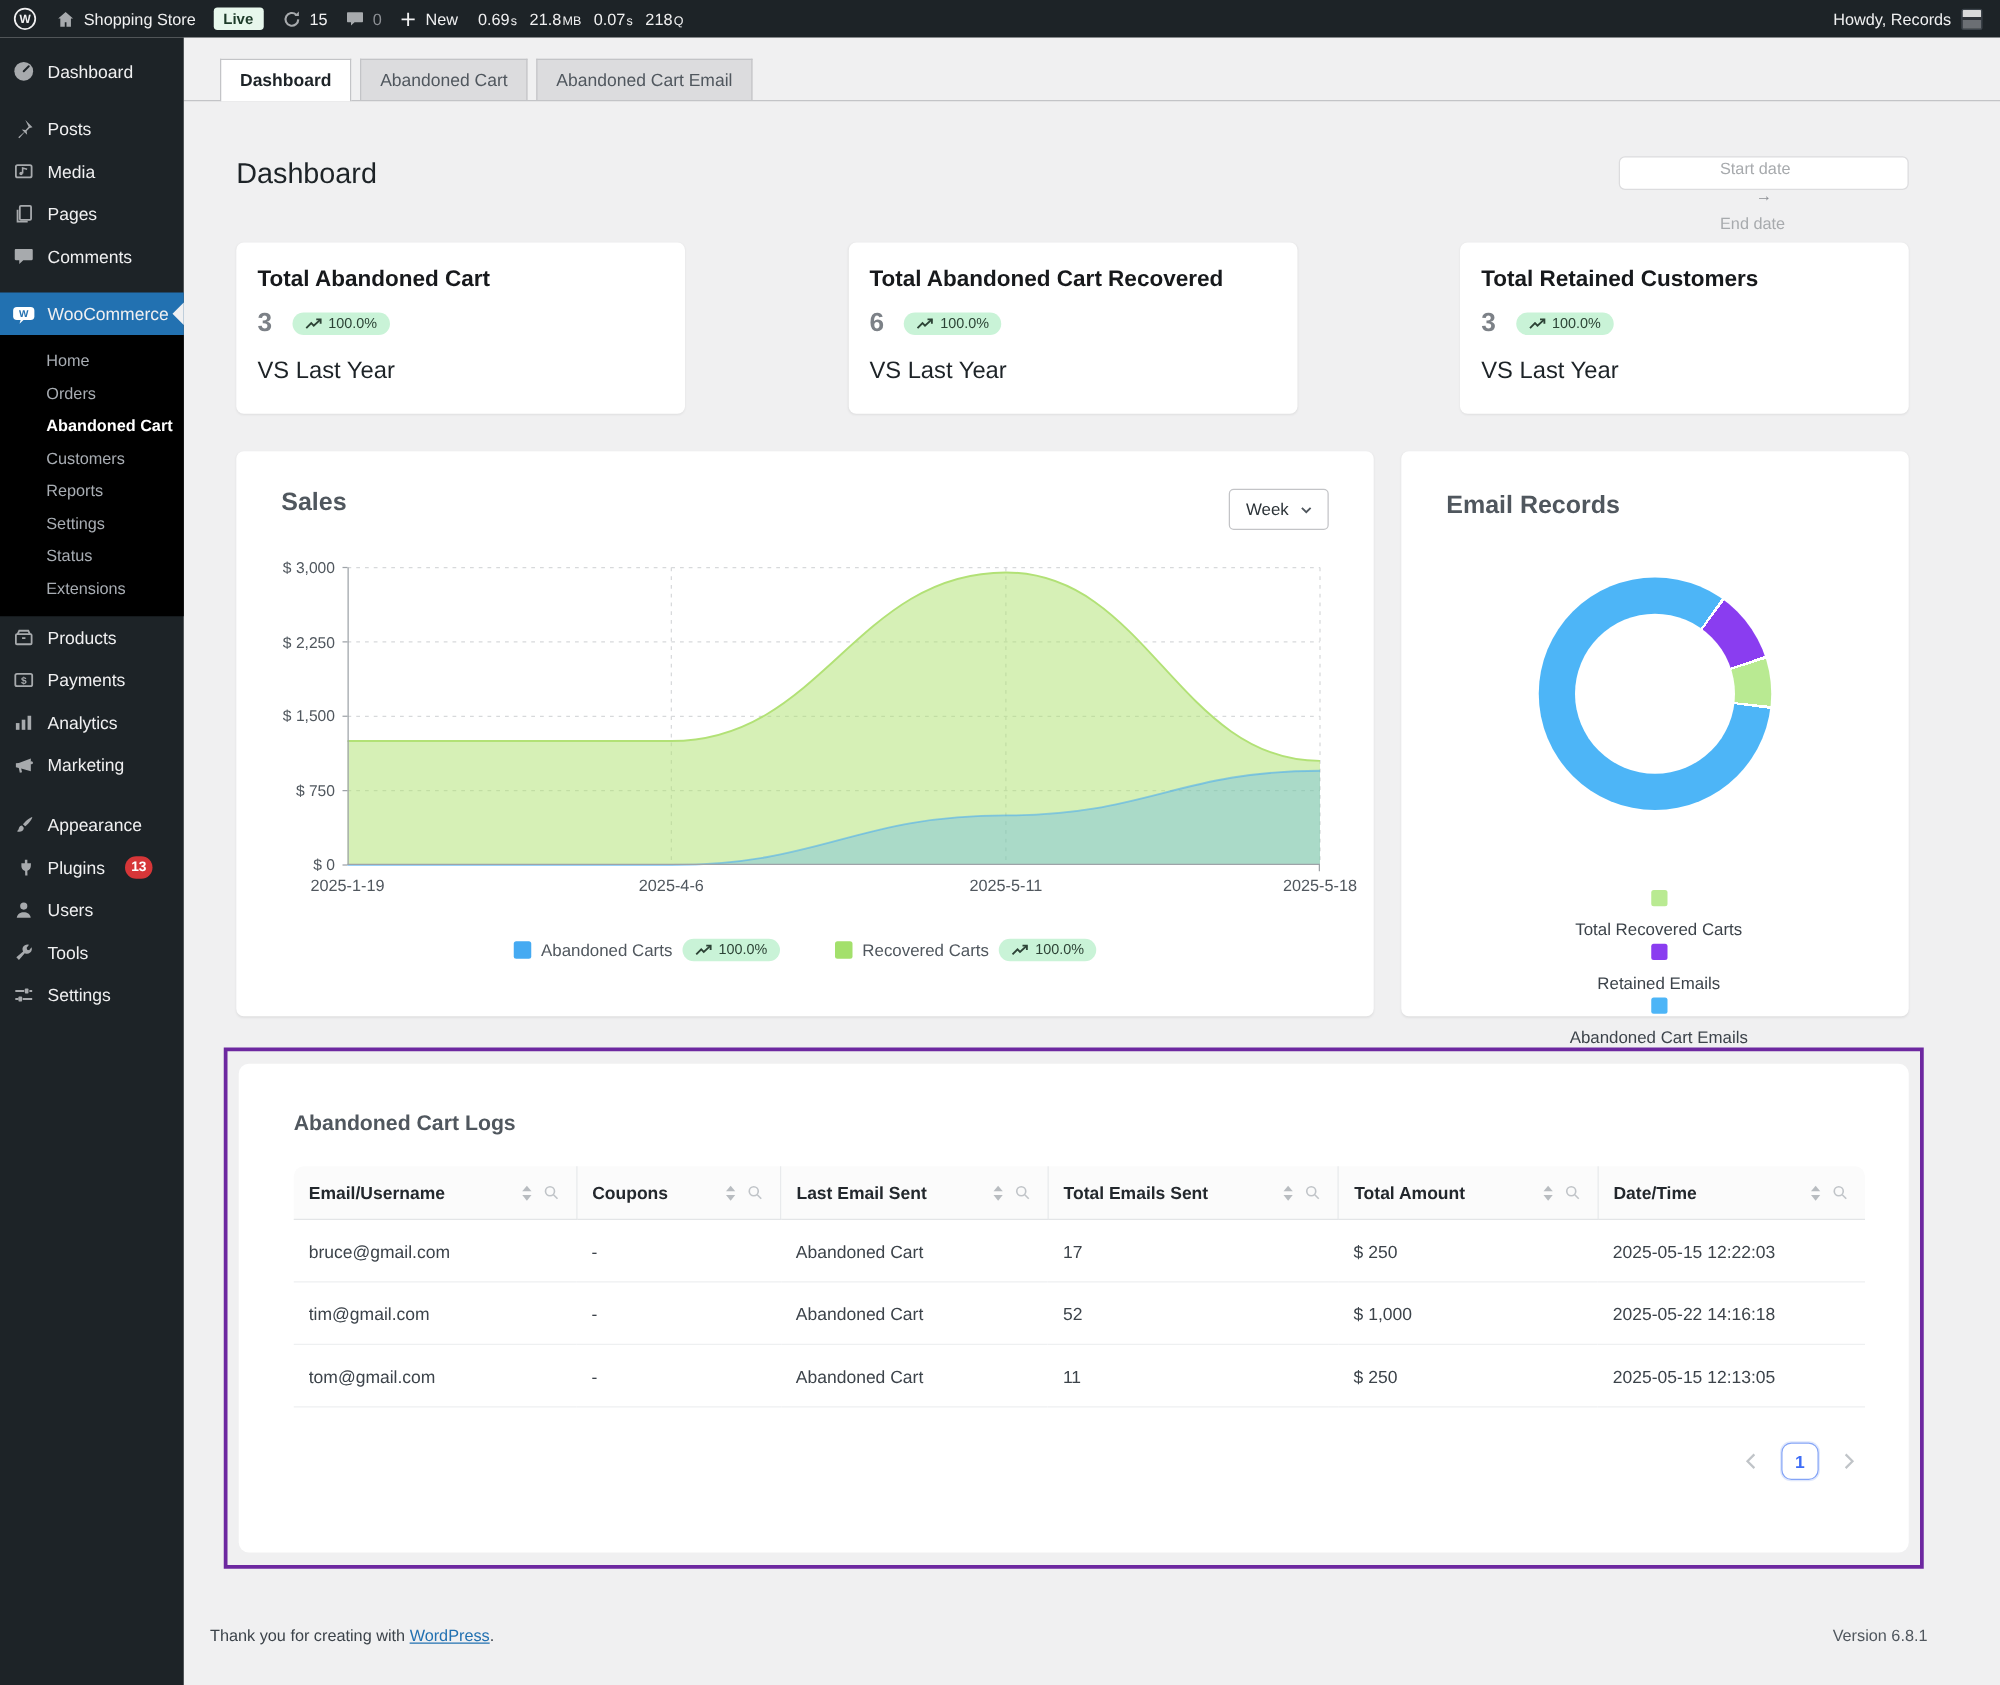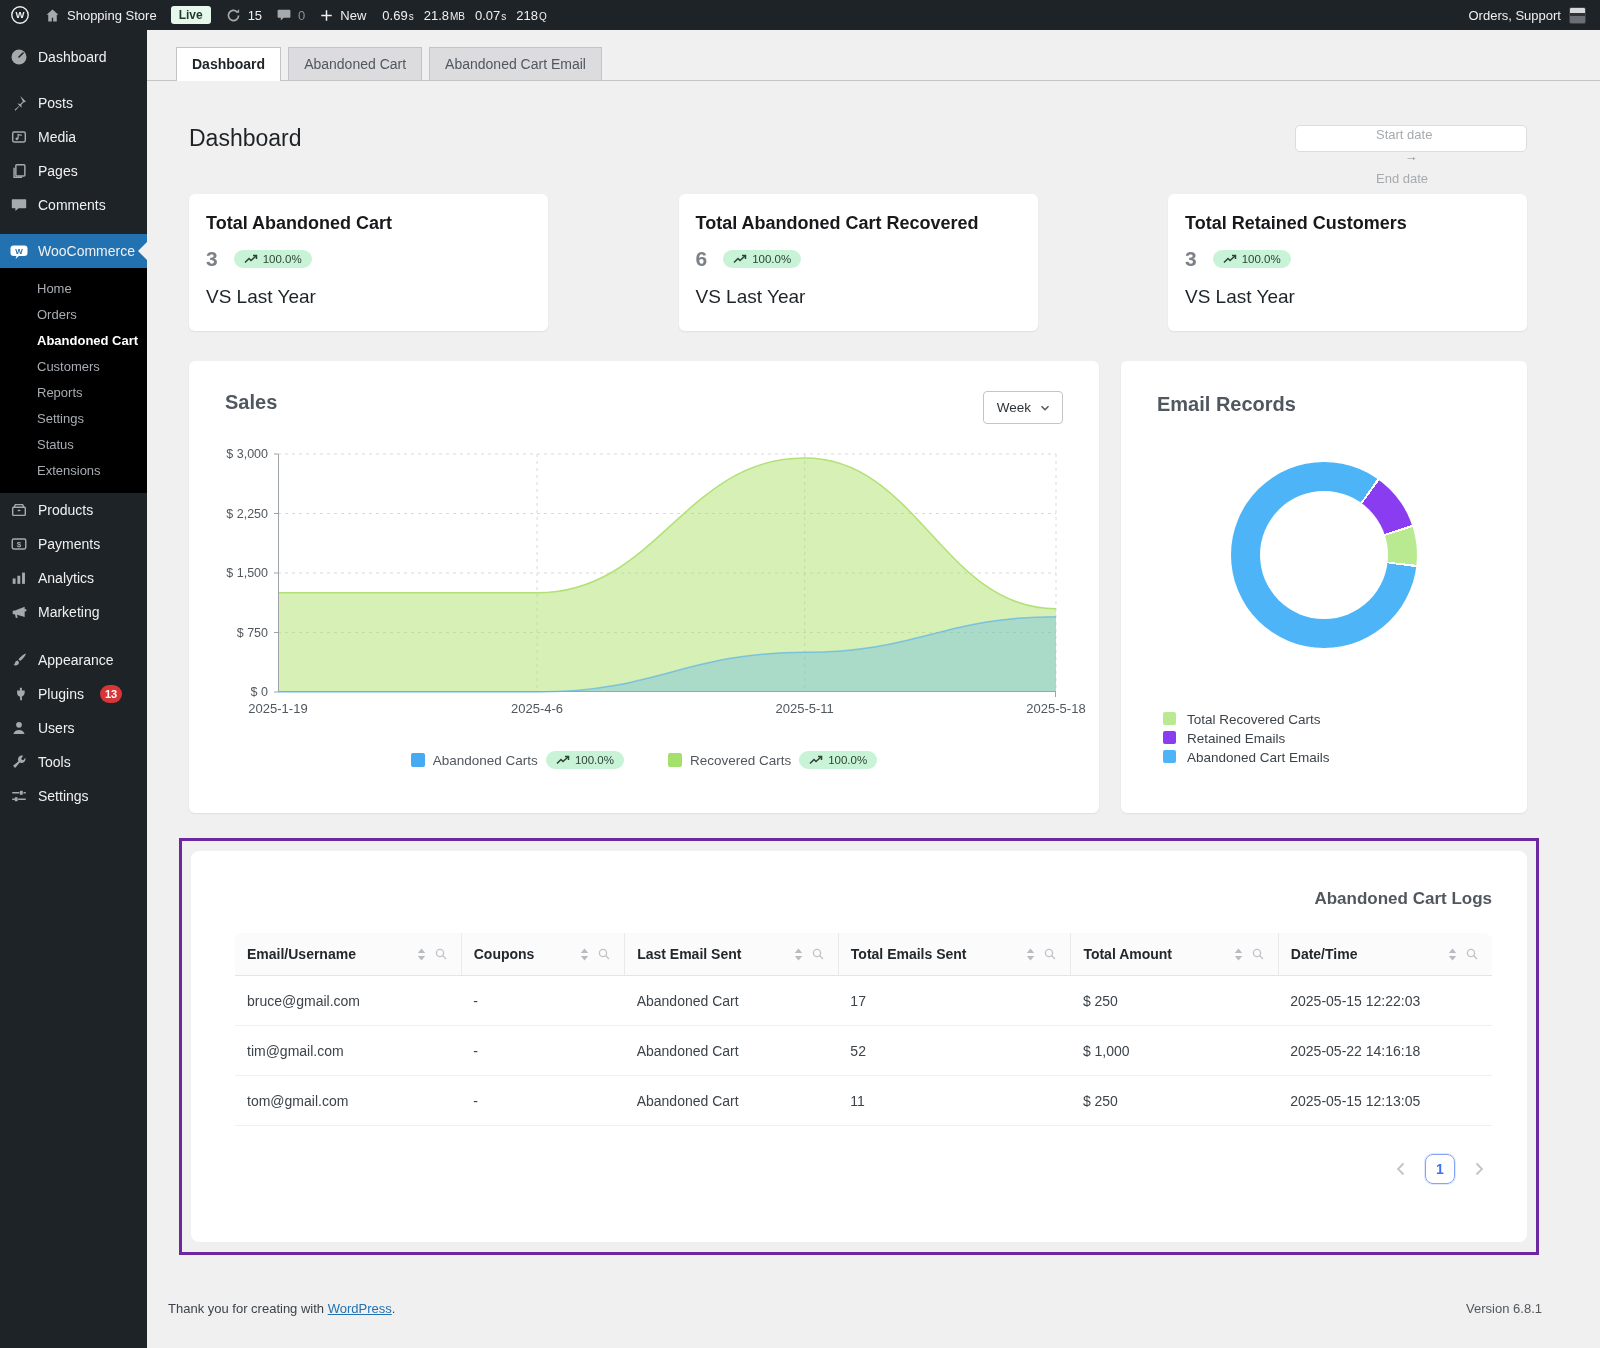--- a/index.html
+++ b/index.html
@@ -75,28 +75,28 @@
   .x-tick { position:absolute; transform:translateX(-50%); font-size:13px; color:#50575e; white-space:nowrap; }
   .sales-legend { display:flex; justify-content:center; align-items:center; gap:44px; margin-top:30px; }
   .legend-item { display:flex; align-items:center; gap:8px; }
   .lg-sq { width:14px; height:14px; border-radius:2px; display:inline-block; }
   .lg-label { font-size:13.5px; color:#50575e; }
 
   .email-card { width:406px; height:452px; background:#fff; border-radius:6px; box-shadow:0 1px 2px rgba(0,0,0,.07); padding:32px 36px 0 36px; }
   .donut { width:186px; height:186px; border-radius:50%; margin:46px auto 0; position:relative; }
   .donut::after { content:""; position:absolute; inset:29px; background:#fff; border-radius:50%; }
   .donut-legend { margin-top:64px; padding-left:6px; display:flex; flex-direction:column; gap:4px; }
-  .dl-row { display:flex; gap:11px; }
+  .dl-row { display:flex; align-items:center; gap:11px;flex-direction:column; }
   .dl-sq { width:13px; height:13px; border-radius:2px; }
   .dl-label { font-size:13.5px; color:#3c434a; }
 
   
   .purple-section { margin:25px -12px 0 -10px; border:3px solid #6d28a0; padding:10px 9px; }
   .logs-card { background:#fff; border-radius:8px; padding:38px 35px 58px 44px; }
-  .logs-title { font-size:17px; font-weight:bold; color:#50575e;text-align:right; }
+  .logs-title { font-size:17px; font-weight:bold; color:#50575e; }
   table.logs { width:100%; border-collapse:collapse; margin-top:24px; }
   table.logs th { background:#fbfbfb; text-align:left; font-size:14px; font-weight:bold; color:#23282d; padding:13px 12px; border-bottom:1px solid #e3e5e7; }
   table.logs th:not(:last-child){ border-right:1px solid #e8eaec; }
   table.logs th:first-child { border-top-left-radius:8px; }
   table.logs th:last-child { border-top-right-radius:8px; }
   .th-inner { display:flex; align-items:center; }
   .th-label { flex:1 1 auto; }
   .th-icons { display:flex; align-items:center; gap:9px; padding-right:2px; }
   table.logs td { font-size:14px; color:#3c434a; padding:16px 12px; border-bottom:1px solid #eef0f1; height:50px; }
   .pagination { display:flex; justify-content:flex-end; align-items:center; gap:20px; margin-top:28px; padding-right:8px; }
@@ -146,21 +146,21 @@
       <span>New</span>
     </span>
     <span class="ab-perf">
       <span><span class="pv">0.69</span><span class="pu">s</span></span>
       <span><span class="pv">21.8</span><span class="pu">MB</span></span>
       <span><span class="pv">0.07</span><span class="pu">s</span></span>
       <span><span class="pv">218</span><span class="pu">Q</span></span>
     </span>
   </div>
   <div class="ab-right">
-    <span>Orders, Support</span>
+    <span>Howdy, Records</span>
     <span class="avatar"></span>
   </div>
 </div>
 
 <div class="sidebar">
   <div class="mi">
     <span class="mi-icon">
         <svg width="20" height="20" viewBox="0 0 20 20">
           <circle cx="10" cy="10" r="7.5" fill="currentColor"></circle>
           <path d="M10 10 14 6" stroke="#1d2327" stroke-width="1.6" stroke-linecap="round"></path>

